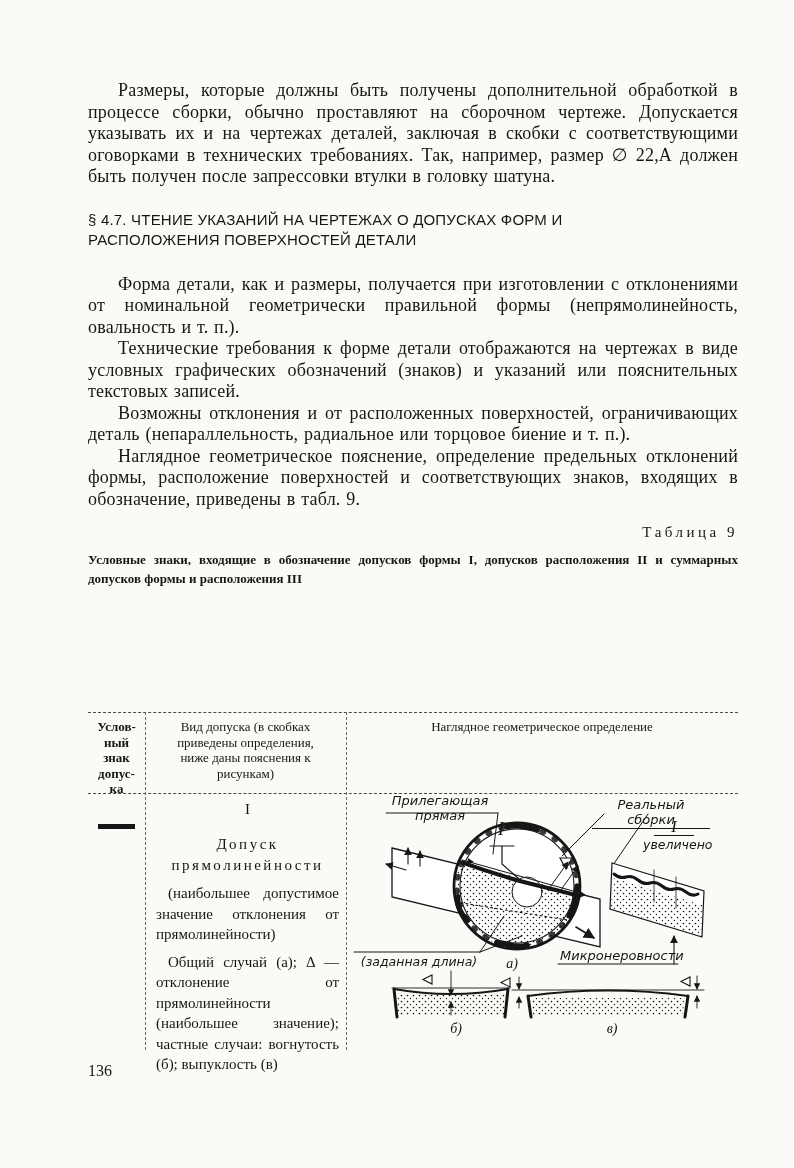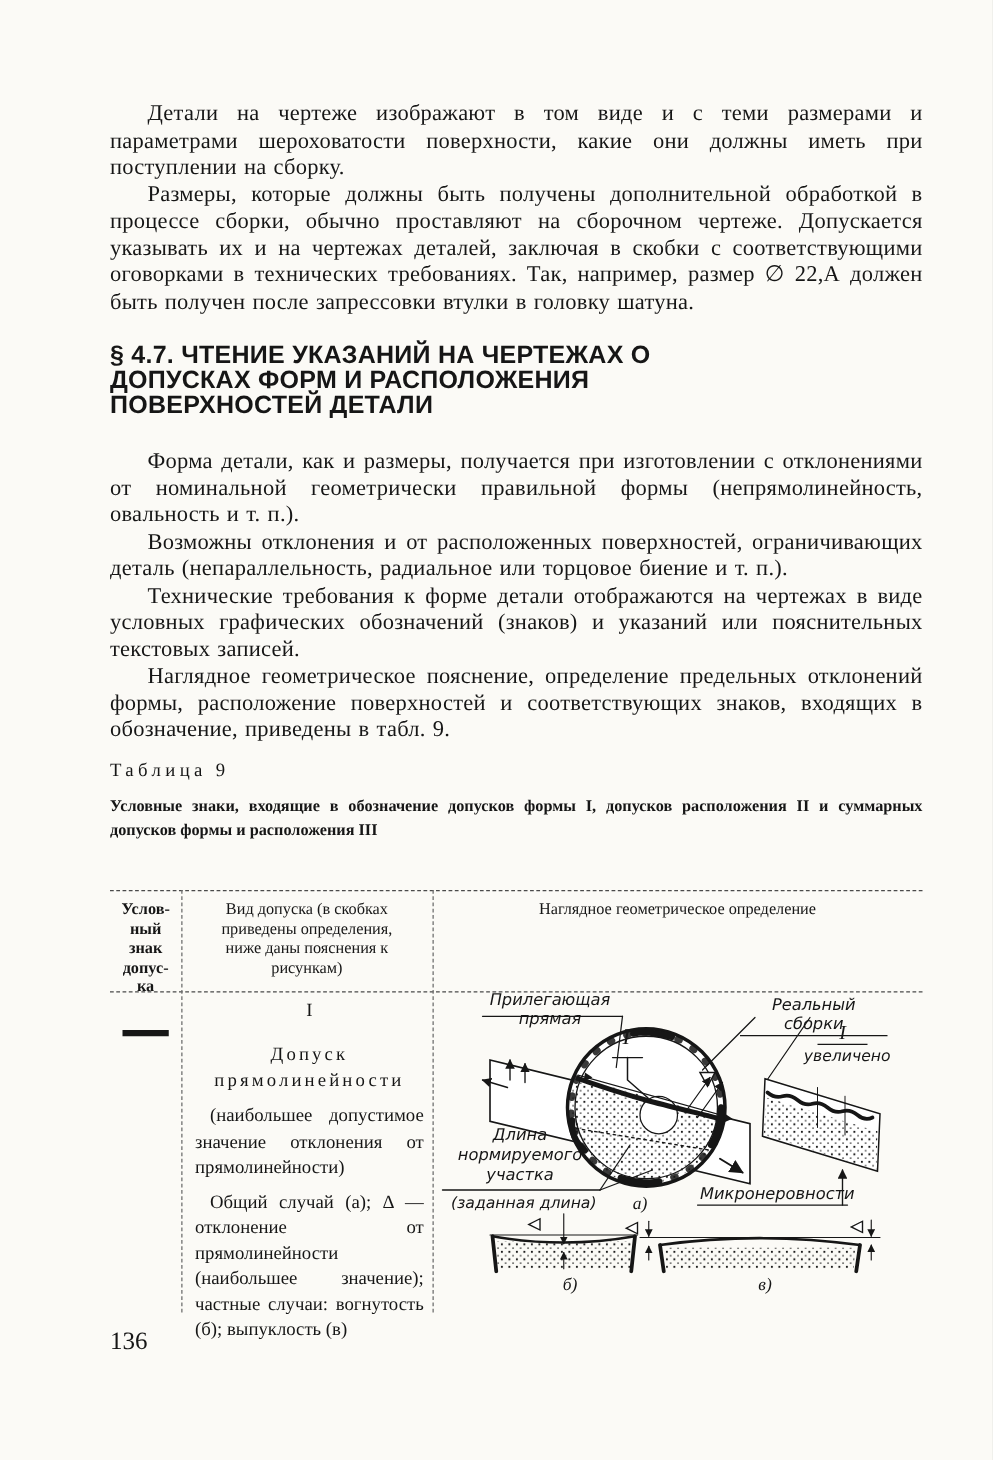--- a/index.html
+++ b/index.html
@@ -12,25 +12,25 @@
     font-family:"Liberation Serif", serif; overflow:hidden;
   }
   
   .text-flow{position:absolute; left:88px; top:80px; width:650px;}
   p.para{
     margin:0; text-indent:30px; font-size:18px; line-height:21.5px;
     text-align:justify; letter-spacing:0.2px; word-spacing:1px;
   }
   .section-heading{
     margin:22px 0 24px 0; max-width:480px;
-    font-family:"Liberation Sans", sans-serif; font-weight:bold;
-    font-size:20px; line-height:20px; letter-spacing:0.2px;
+    font-family:"Liberation Sans", sans-serif; font-weight:normal;
+    font-size:15px; line-height:20px; letter-spacing:0.2px;
   }
   .table-label{
-    margin-top:14px; font-size:15px; letter-spacing:3.5px;
+    margin-top:14px; text-align:right; font-size:15px; letter-spacing:3.5px;
   }
   .table-caption{
     margin-top:9px; font-weight:bold; font-size:13px; line-height:19px;
     text-align:justify;
   }
   
   .tol-table{position:absolute; left:88px; top:712px; width:650px; height:346px; font-size:13px;}
   .hline{position:absolute; left:0; width:650px; border-top:1.4px dashed var(--rule);}
   .hline.top{top:0;}
   .hline.mid{top:81px;}
@@ -59,34 +59,33 @@
   .frac .num{display:inline-block; font-family:"Liberation Serif",serif; font-size:16px; border-bottom:1.2px solid var(--ink); padding:0 17px 1px 17px;}
   .frac .den{display:block; font-size:12.5px; margin-top:1px;}
   .lbl-detailmark{left:139px; top:26px; width:20px; font-family:"Liberation Serif",serif; font-size:18px;}
   .lbl-normed{left:8px; top:105px; width:112px; font-size:13px; line-height:16px;}
   .lbl-given{left:0px; top:158px; width:134px; font-size:12.5px;}
   .lbl-micro{left:208px; top:152px; width:118px; font-size:13px;}
   .lbl-a{left:148px; top:160px; width:24px; font-family:"Liberation Serif",serif; font-size:14px;}
   .lbl-b{left:92px; top:225px; width:24px; font-family:"Liberation Serif",serif; font-size:14px;}
   .lbl-v{left:248px; top:225px; width:24px; font-family:"Liberation Serif",serif; font-size:14px;}
   
-  .page-number{position:absolute; left:88px; top:1062px; font-size:20px;}
+  .page-number{position:absolute; left:88px; top:1062px; font-size:16px;}
 </style>
 </head>
 <body>
 
 <div class="page">
 
   <div class="text-flow">
-    <p class="para">Детали на чертеже изображают в том виде и с теми размерами и параметрами шероховатости поверхности, какие они должны иметь при поступлении на сборку.</p>
     <p class="para">Размеры, которые должны быть получены дополнительной обработкой в процессе сборки, обычно проставляют на сборочном чертеже. Допускается указывать их и на чертежах деталей, заключая в скобки с соответствующими оговорками в технических требованиях. Так, например, размер ∅ 22,А должен быть получен после запрессовки втулки в головку шатуна.</p>
     <h2 class="section-heading">§ 4.7. ЧТЕНИЕ УКАЗАНИЙ НА ЧЕРТЕЖАХ О ДОПУСКАХ ФОРМ И РАСПОЛОЖЕНИЯ ПОВЕРХНОСТЕЙ ДЕТАЛИ</h2>
     <p class="para">Форма детали, как и размеры, получается при изготовлении с отклонениями от номинальной геометрически правильной формы (непрямолинейность, овальность и т. п.).</p>
+    <p class="para">Технические требования к форме детали отображаются на чертежах в виде условных графических обозначений (знаков) и указаний или пояснительных текстовых записей.</p>
     <p class="para">Возможны отклонения и от расположенных поверхностей, ограничивающих деталь (непараллельность, радиальное или торцовое биение и т. п.).</p>
-    <p class="para">Технические требования к форме детали отображаются на чертежах в виде условных графических обозначений (знаков) и указаний или пояснительных текстовых записей.</p>
     <p class="para">Наглядное геометрическое пояснение, определение предельных отклонений формы, расположение поверхностей и соответствующих знаков, входящих в обозначение, приведены в табл. 9.</p>
     <div class="table-label">Таблица 9</div>
     <div class="table-caption">Условные знаки, входящие в обозначение допусков формы I, допусков расположения II и суммарных допусков формы и расположения III</div>
   </div>
 
   <div class="tol-table">
     <div class="hline top"></div>
     <div class="hline mid"></div>
     <div class="vline v1"></div>
     <div class="vline v2"></div>
@@ -196,21 +195,20 @@
         </g>
       </svg>
 
       <div class="dlabel lbl-adjacent">Прилегающая прямая</div>
       <div class="dlabel lbl-real">Реальный сборки</div>
       <div class="dlabel frac">
         <span class="num">I</span>
         <span class="den">увеличено</span>
       </div>
       <div class="dlabel lbl-detailmark">I</div>
-      <div class="dlabel lbl-normed">Длина нормируемого участка</div>
       <div class="dlabel lbl-given">(заданная длина)</div>
       <div class="dlabel lbl-micro">Микронеровности</div>
       <div class="dlabel lbl-a">а)</div>
       <div class="dlabel lbl-b">б)</div>
       <div class="dlabel lbl-v">в)</div>
     </div>
   </div>
 
   <div class="page-number">136</div>
 </div>

